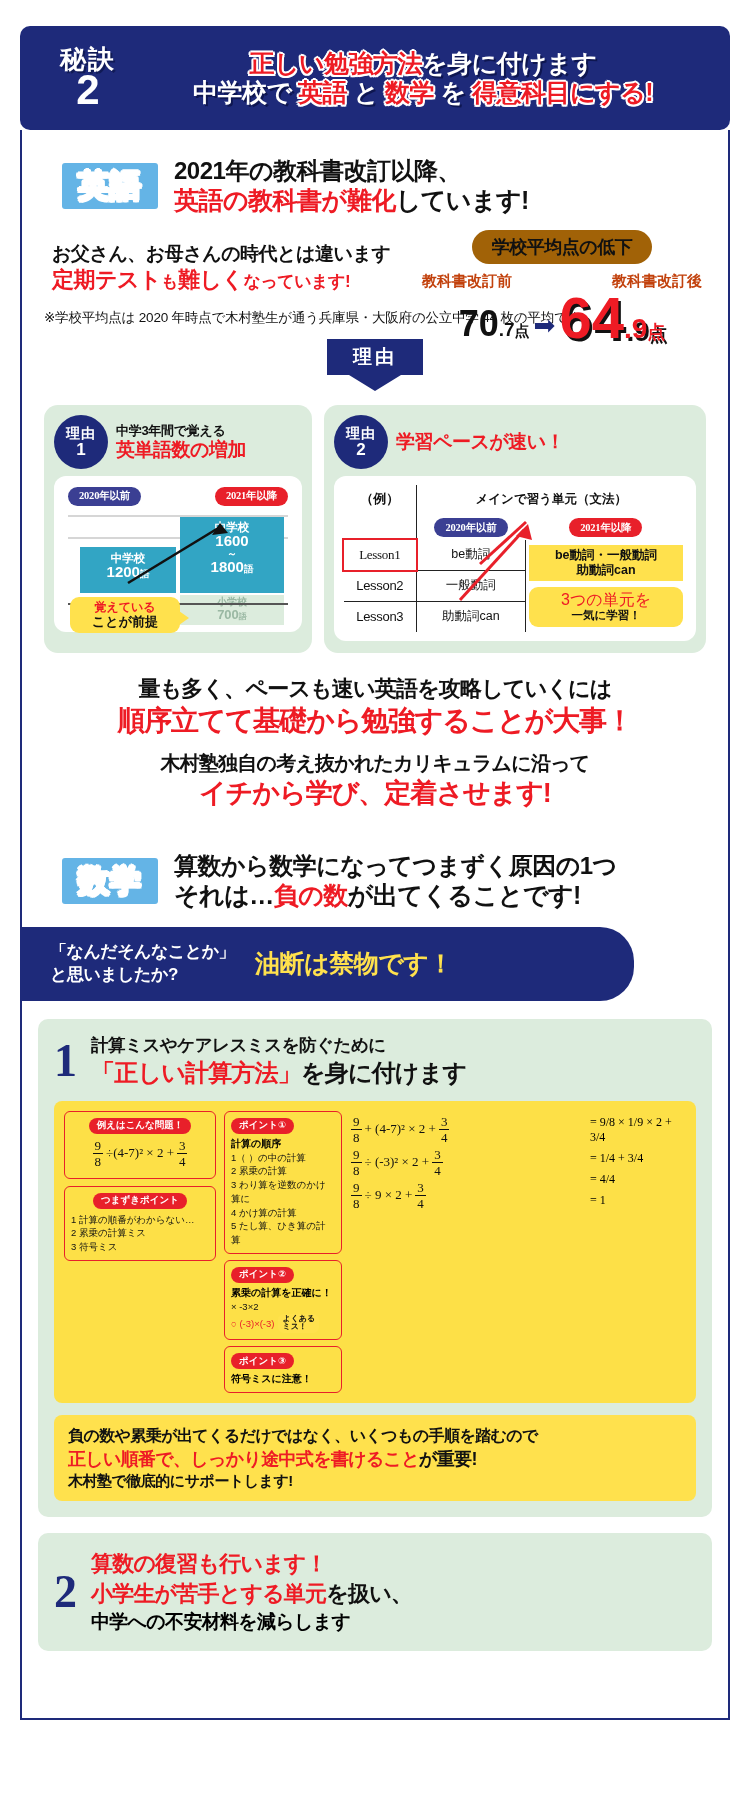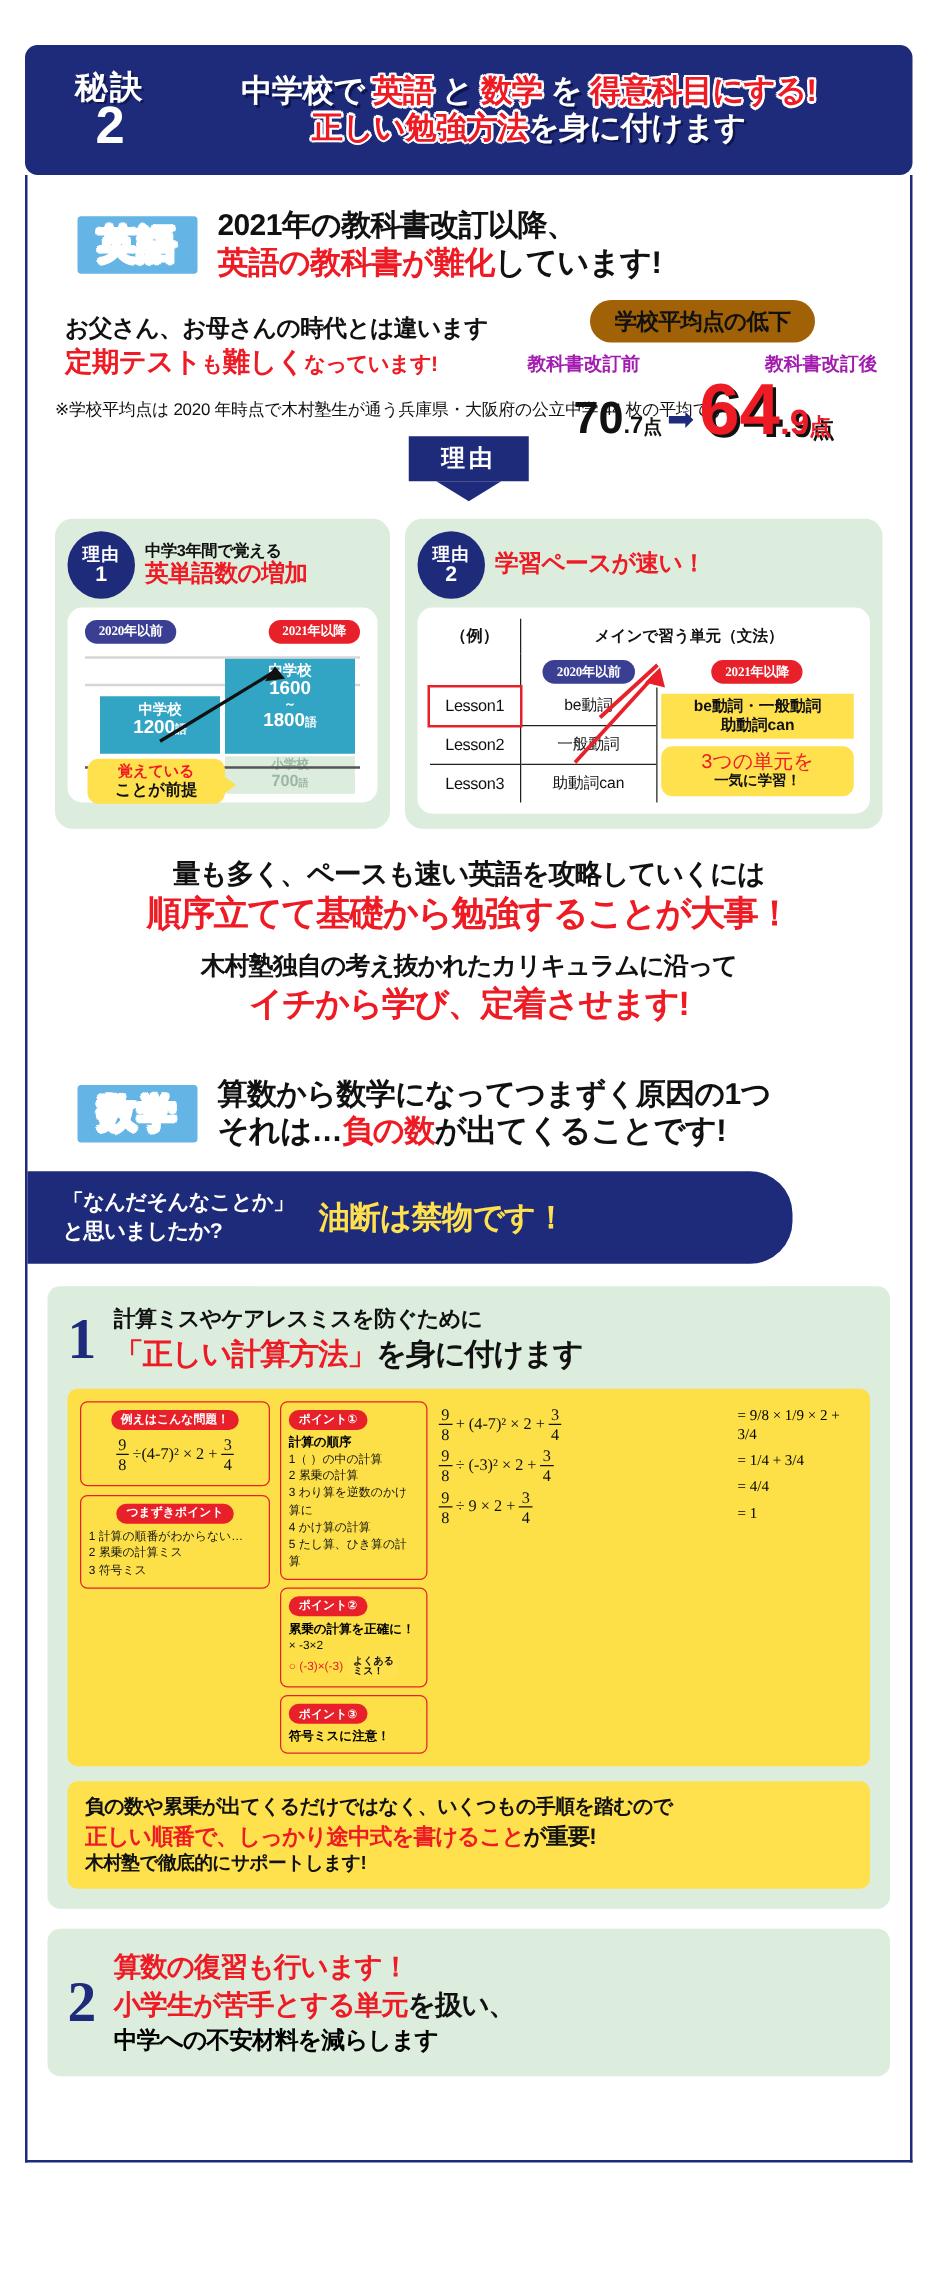--- a/index.html
+++ b/index.html
@@ -3,21 +3,21 @@
 <meta charset="utf-8">
 <style>
   * { box-sizing: border-box; margin: 0; padding: 0; }
   body {
     width: 750px; height: 1820px;
     background: #ffffff;
     font-family: "Liberation Sans", "DejaVu Sans", sans-serif;
     overflow: hidden;
     position: relative;
   }
-  .page { width: 750px; height: 1820px; position: relative; padding: 36px 20px; }
+  .page { width: 750px; height: 1820px; position: relative; padding: 26px 20px; }
 
   
   .header {
     background: #1e2a7a;
     border-radius: 10px;
     height: 104px;
     display: flex; align-items: center;
     padding: 0 14px 0 22px;
     position: relative;
   }
@@ -60,21 +60,21 @@
   .subj-l2 .r { color: #ee1b24; }
 
   
   .pill-yellow {
     background: #a16207; color: #111; font-weight: 900; font-size: 18px;
     border-radius: 18px; padding: 5px 20px; display:inline-block; letter-spacing:-0.5px;
   }
 
   .score-area { position: absolute; right: 20px; top: 100px; width: 292px; text-align:center; }
   .score-cols { display:flex; justify-content: space-between; margin-top: 8px; padding: 0 6px;}
-  .score-col-lbl { font-size: 15px; font-weight: 900; color:#a21caf; }
+  .score-col-lbl { font-size: 15px; font-weight: 900; color:#c2410c; }
   .score-nums { display:flex; align-items:flex-end; justify-content:center; margin-top: 2px; gap: 4px;}
   .score-before { font-size: 36px; font-weight: 900; color:#111; line-height:1; }
   .score-before .dec { font-size: 19px; }
   .score-before .unit { font-size: 15px; }
   .arrow-blue { color:#1e2a7a; font-size: 26px; line-height: 1; padding-bottom:4px;}
   .score-after { font-size: 58px; font-weight: 900; color:#ee1b24; line-height: 0.85;
      text-shadow: 2.5px 2.5px 0 #111; }
   .score-after .dec { font-size: 28px; }
   .score-after .unit { font-size: 18px; color:#ee1b24; }
 
@@ -146,21 +146,21 @@
 
   
   .tbl { width: 100%; border-collapse: collapse; font-size: 12px; }
   .tbl td { padding: 5px 3px; color:#111; }
   .tbl .hdr-ex { font-size: 13px; font-weight: 700; text-align:center; width: 72px;}
   .tbl .hdr-main { font-size: 12.5px; font-weight:900; text-align:center; }
   .cell-lesson { text-align:center; font-size: 13px; letter-spacing:-0.3px; border-right: 1.5px solid #222;}
   .cell-old { text-align:center; font-size: 12.5px; border-right: 1.5px solid #222; }
   .cell-new { text-align:center; font-size: 12.5px; }
   .rowline { border-bottom: 1.5px solid #222; }
-  .hl-box { outline: 2px solid #e8202a; }
+  .hl-box { outline: 2px solid #e8202a; font-family: Liberation Serif, serif; }
   .yellow-cell { background:#ffe14d; font-weight:900; font-size: 12.5px; line-height:1.2; padding: 3px 4px;}
   .bubble-y2 { background:#ffe14d; border-radius: 9px; padding: 4px 6px; line-height:1.15; text-align:center;}
   .bubble-y2 .a { font-size: 16px; font-weight:400; color:#ee1b24; display:block;}
   .bubble-y2 .b { font-size: 11.5px; font-weight:900; color:#111; display:block;}
 
   
   .mid { text-align:center; margin-top: 22px; line-height: 1.3;}
   .mid .m1 { font-size: 22px; font-weight:900; color:#111; letter-spacing:-0.8px;}
   .mid .m2 { font-size: 28px; font-weight:900; color:#ee1b24; letter-spacing:-1.2px;}
   .mid .m3 { font-size: 20px; font-weight:900; color:#111; letter-spacing:-0.8px; margin-top: 10px;}
@@ -214,24 +214,24 @@
 
 <div class="page">
 
   <div class="header">
     <div class="hikketsu">
       <div class="lbl">秘訣</div>
       <div class="num">2</div>
     </div>
     <div class="header-text">
       <div class="hl">
+        <span class="r ol-w">正しい勉強方法</span><span class="w" style="text-shadow:2px 2px 0 #0e1650">を身に付けます</span>
+      </div>
+      <div class="hl">
         <span class="w ol-w" style="text-shadow:2px 2px 0 #0e1650">中学校で </span><span class="r ol-w">英語</span><span class="w" style="text-shadow:2px 2px 0 #0e1650"> と </span><span class="r ol-w">数学</span><span class="w" style="text-shadow:2px 2px 0 #0e1650"> を </span><span class="r ol-w">得意科目にする!</span>
-      </div>
-      <div class="hl">
-        <span class="r ol-w">正しい勉強方法</span><span class="w" style="text-shadow:2px 2px 0 #0e1650">を身に付けます</span>
       </div>
     </div>
   </div>
 
   <div class="bodybox">
 
     <div class="subj-row">
       <div class="subj-badge">英語</div>
       <div class="subj-text">
         <div class="subj-l1">2021年の教科書改訂以降、</div>

